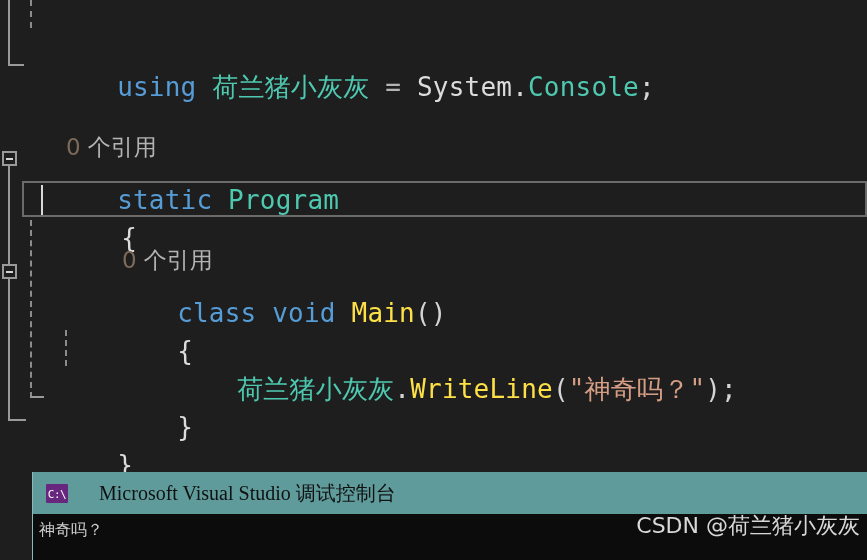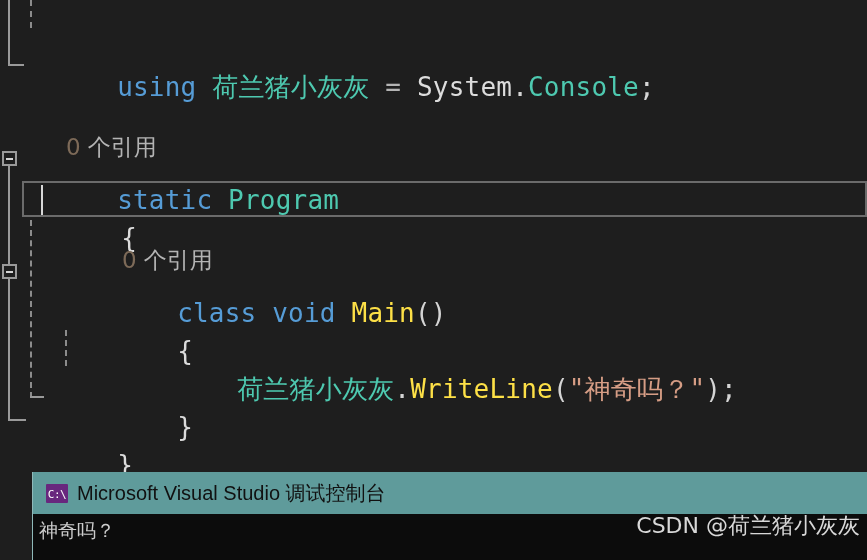--- a/index.html
+++ b/index.html
@@ -146,33 +146,34 @@
     color: #ffffff;
     font-size: 11px;
     font-family: "DejaVu Sans Mono", "Liberation Mono", monospace;
     line-height: 1;
     letter-spacing: -0.5px;
     transform: translateY(1px);
   }
   #console-title-text {
     color: #111111;
     font-size: 20px;
-    font-family: Liberation Sans, sans-serif;
+    font-family: Liberation Serif, serif;
     white-space: nowrap;
+    margin-left: 22px;
   }
   #console-body {
     position: relative;
     height: 46px;
     background: #0c0c0c;
     padding-left: 6px;
     box-sizing: border-box;
   }
   #console-output {
     color: #cccccc;
-    font-size: 19px;
+    font-size: 16px;
     line-height: 32px;
     font-family: "DejaVu Sans", "Liberation Sans", sans-serif;
     white-space: pre;
   }
   #watermark {
     position: absolute;
     right: 8px;
     bottom: 19px;
     color: #d8d8d8;
     font-size: 22px;

